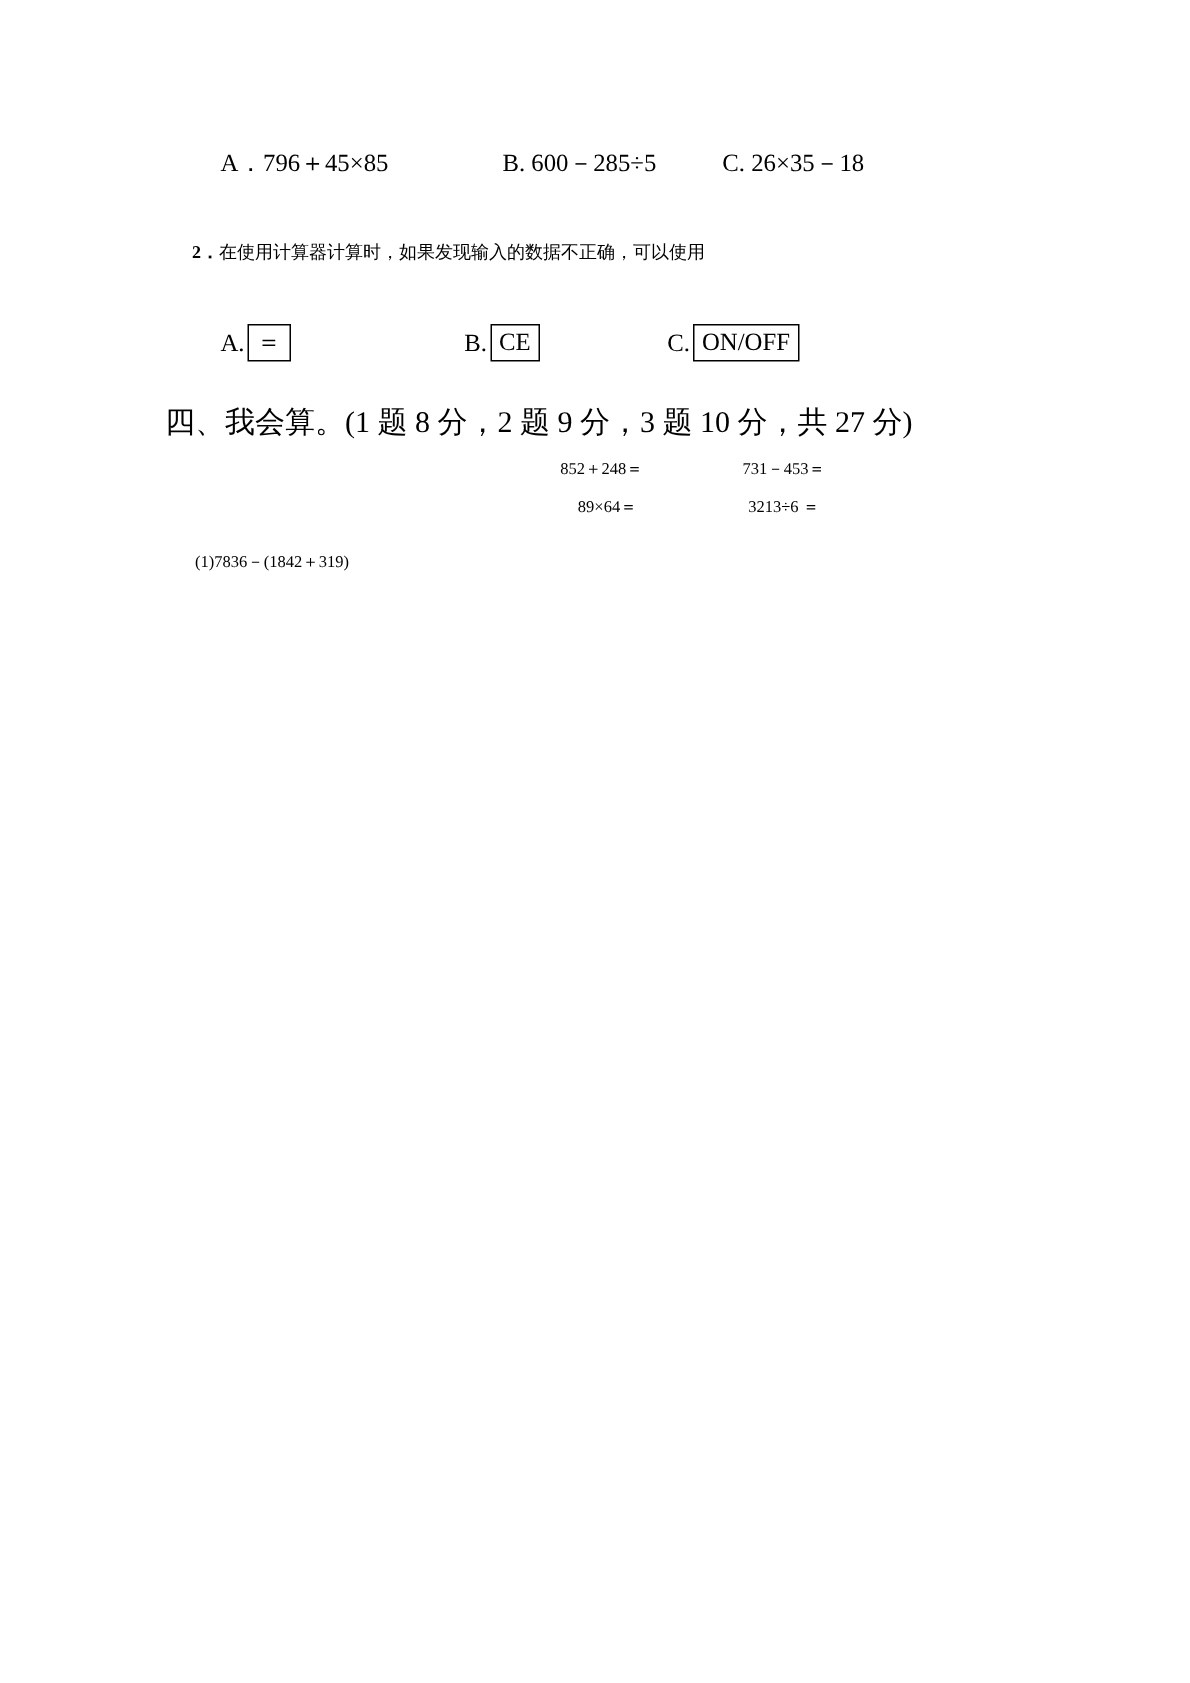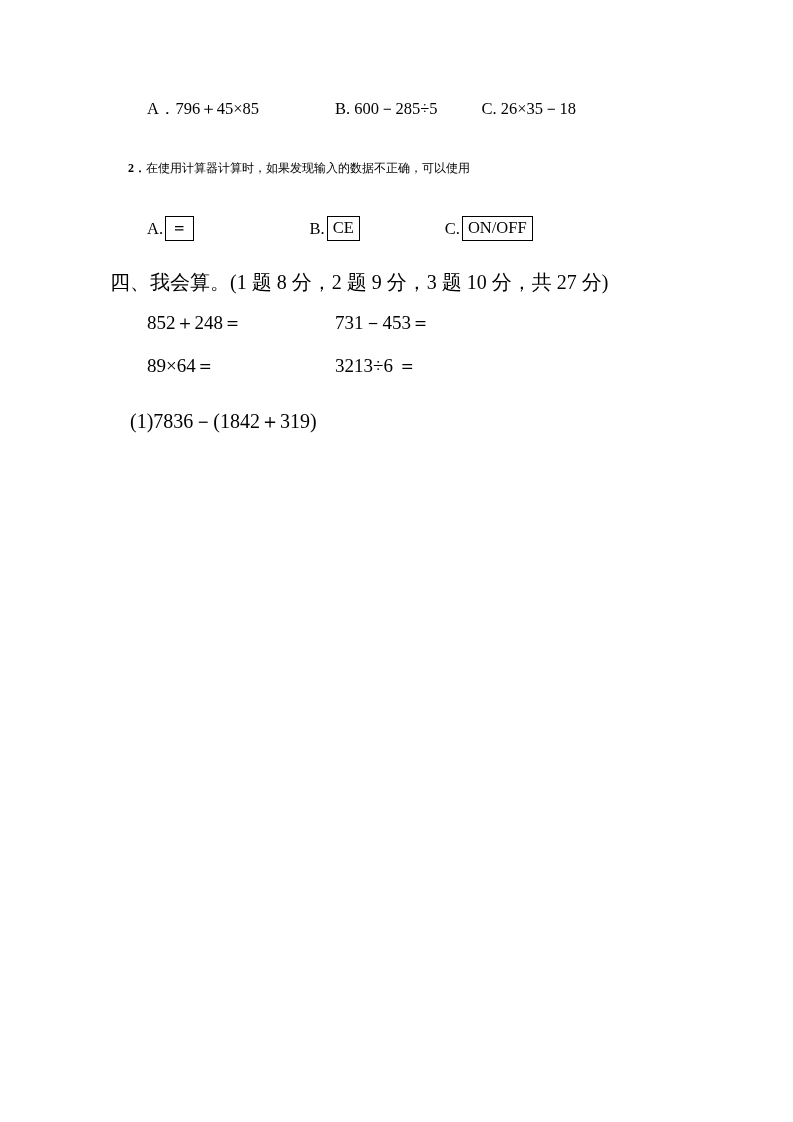--- a/index.html
+++ b/index.html
@@ -71,30 +71,31 @@
   .spacer-a { display: inline-block; width: 116px; }
   .spacer-b { display: inline-block; width: 85px; }
 
   .sec-title {
     font-size: 20px;
     margin-top: 22px;
     line-height: 1.9;
   }
   .calc-row {
     padding-left: 37px;
-    font-size: 19px;
+    font-size: 11px;
     line-height: 2.3;
+    text-align: center;
   }
   .calc-col {
     display: inline-block;
     width: 188px;
   }
   .expr {
     padding-left: 20px;
-    font-size: 20px;
+    font-size: 11px;
     line-height: 1.9;
   }
   .expr-indent {
     padding-left: 26px;
   }
   .gap-large { height: 152px; }
   .gap-medium { height: 130px; }
   .gap-small { height: 92px; }
 </style>
 </head>

